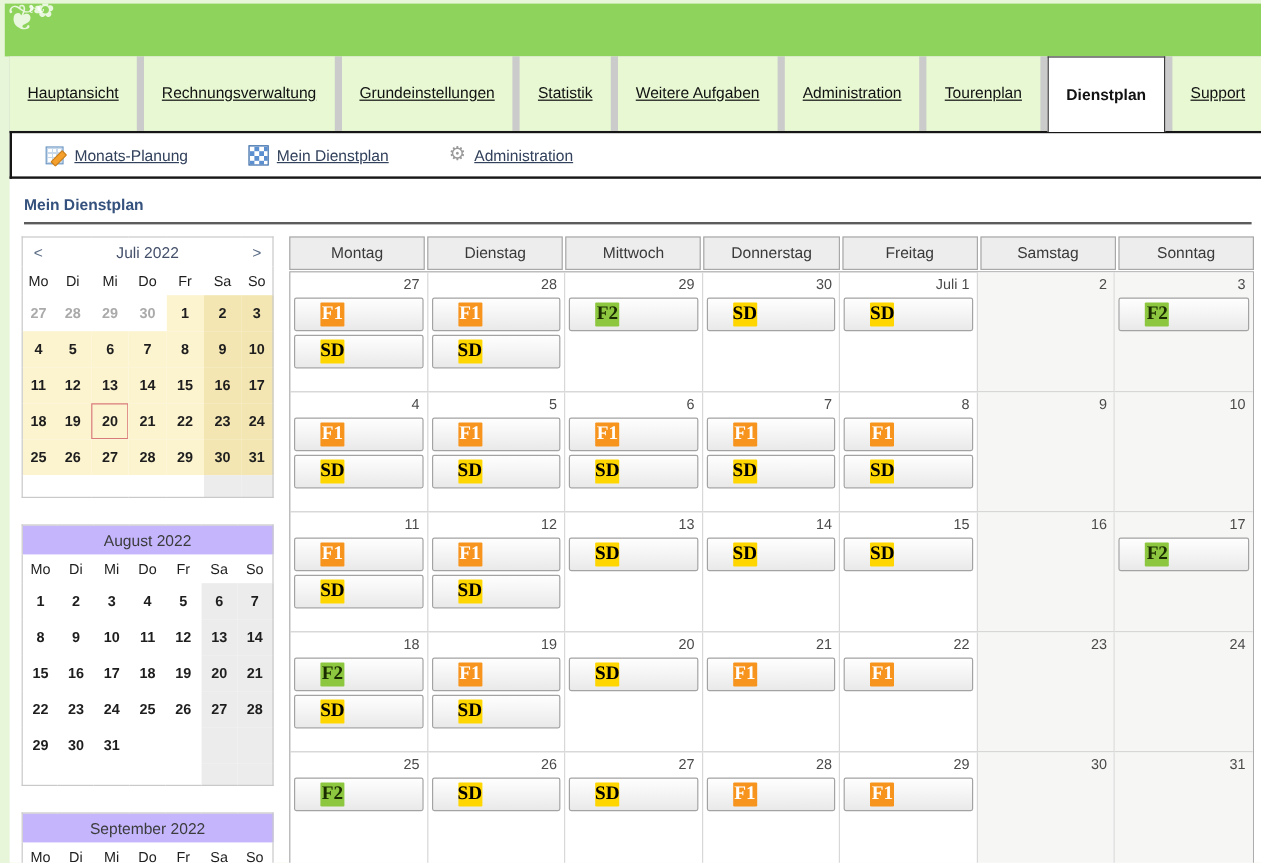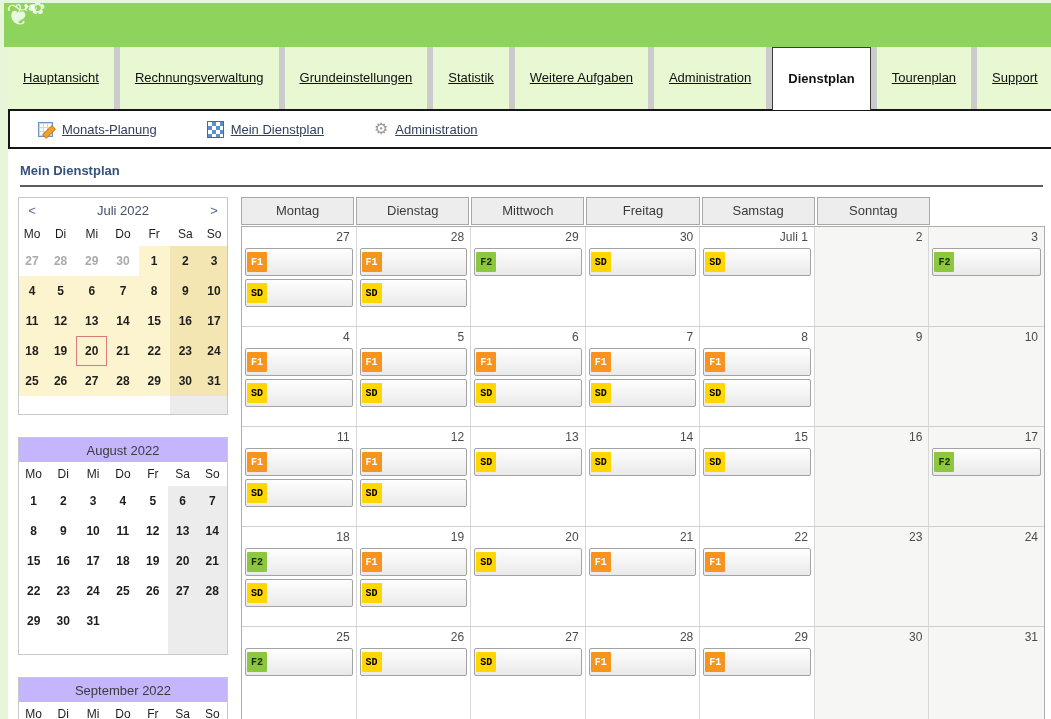--- a/index.html
+++ b/index.html
@@ -61,39 +61,39 @@
   .cal-body{border:1px solid #adadad;background:#fff;}
   .cal-week{display:grid;grid-template-columns:repeat(7,1fr);}
   .cell{height:100px;border-right:1px solid #d8d8d8;border-bottom:1px solid #cfcfcf;box-sizing:border-box;overflow:hidden;}
   .cell:nth-child(7n){border-right:none;}
   .cal-week:last-child .cell{border-bottom:none;}
   .cell.we{background:#f6f7f5;}
   .dnum{height:20px;line-height:20px;text-align:right;padding-right:6px;font-size:12px;color:#4a4a4a;}
   .bar{height:24px;margin:1px 3px 3px 3px;border:1px solid #a3a3a3;border-radius:2px;cursor:pointer;
     background:linear-gradient(180deg,#fefefe 0%,#f3f3f3 55%,#e9e9e9 100%);display:flex;align-items:center;padding:1px;}
   .badge{width:20px;height:20px;display:flex;align-items:center;justify-content:center;
-    font-family:Liberation Mono, monospace;font-size:10px;font-weight:bold;border-radius:1px;}
+    font-family:Liberation Serif, serif;font-size:16px;font-weight:bold;border-radius:1px;margin-left:20px;}
 </style>
 </head>
 <body>
 
 <div class="brand-bar">
   <div class="ornament">❦<span class="o2">❧✿</span></div>
   <div class="logo"><span>Veru</span><span class="logo-a">A</span></div>
 </div>
 
 <div class="tabstrip" id="tabstrip">
     <div class="tab">Hauptansicht</div>
     <div class="tab">Rechnungsverwaltung</div>
     <div class="tab">Grundeinstellungen</div>
     <div class="tab">Statistik</div>
     <div class="tab">Weitere Aufgaben</div>
     <div class="tab">Administration</div>
+    <div class="tab">Tourenplan</div>
     <div class="tab active">Dienstplan</div>
-    <div class="tab">Tourenplan</div>
     <div class="tab">Support</div>
     <div class="tab-filler"></div>
   </div>
 
 <div class="toolbar">
   <div class="tool">
     <span class="ic-cal-edit">
         <span class="sheet"></span>
         <span class="pencil"></span>
       </span>
@@ -280,20 +280,21 @@
               <td class="mc we">4</td>
             </tr>
           </tbody>
         </table>
       </div>
     <div class="maincal">
       <div class="cal-head" id="calhead">
           <div class="hcell">Montag</div>
           <div class="hcell">Dienstag</div>
           <div class="hcell">Mittwoch</div>
+          <div class="hcell">Donnerstag</div>
           <div class="hcell">Freitag</div>
           <div class="hcell">Samstag</div>
           <div class="hcell">Sonntag</div>
         </div>
       <div class="cal-body" id="calbody">
           <div class="cal-week">
             <div class="cell">
               <div class="dnum">27</div>
               <div class="bar">
                 <span class="badge" style="background: rgb(247, 148, 30); color: rgb(255, 255, 255);">F1</span>

